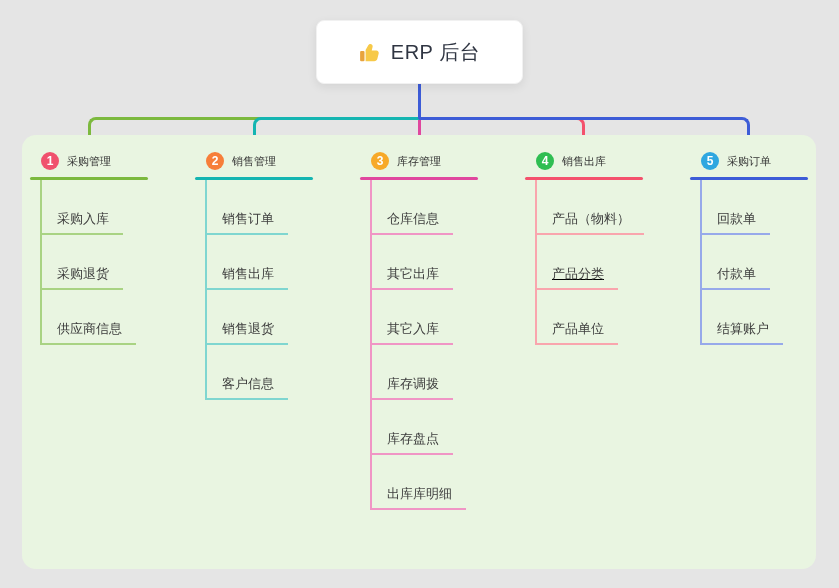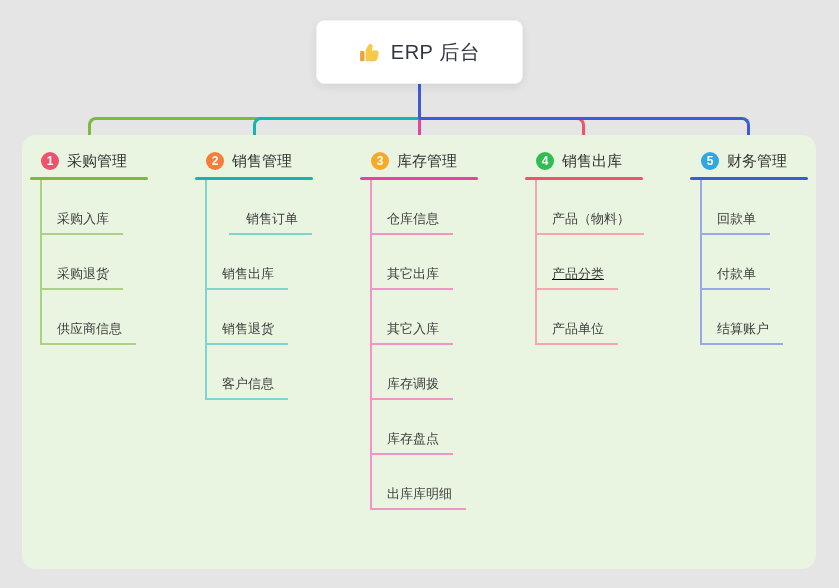--- a/index.html
+++ b/index.html
@@ -46,21 +46,21 @@
   .branch-2 { left:360px; }
   .branch-3 { left:525px; }
   .branch-4 { left:690px; }
 
   .b-header { height:26px; display:flex; align-items:center; gap:8px; padding-left:11px; box-sizing:border-box; }
   .badge {
     width:18px; height:18px; border-radius:50%;
     color:#ffffff; font-size:12px; font-weight:bold;
     display:flex; align-items:center; justify-content:center; flex:0 0 18px;
   }
-  .b-label { font-size:15px; color:#333333; white-space:nowrap; }
+  .b-label { font-size:11px; color:#333333; white-space:nowrap; }
   .b-underline { height:3px; width:118px; border-radius:2px; margin-top:3px; }
 
   .children { position:relative; }
   .vline { position:absolute; left:10px; top:0; bottom:0; width:2px; }
   .child-item { position:relative; height:55px; }
   .child-item:first-child { height:54px; }
   .child-u {
     position:absolute; left:10px; bottom:0;
     border-bottom:2px solid; padding:0 14px 5px 17px; white-space:nowrap;
   }
@@ -110,21 +110,21 @@
 
   <div class="branch branch-1">
     <div class="b-header">
       <span class="badge" style="background: rgb(247, 126, 57);">2</span>
       <span class="b-label">销售管理</span>
     </div>
     <div class="b-underline" style="background: rgb(20, 181, 177);"></div>
     <div class="children">
         <div class="vline" style="background: rgb(127, 214, 208);"></div>
         <div class="child-item">
-          <div class="child-u" style="border-bottom-color: rgb(127, 214, 208); margin-left: 24px;"><span class="child-label">销售订单</span></div>
+          <div class="child-u" style="border-bottom-color: rgb(127, 214, 208);"><span class="child-label">销售订单</span></div>
         </div>
         <div class="child-item">
           <div class="child-u" style="border-bottom-color: rgb(127, 214, 208);"><span class="child-label">销售出库</span></div>
         </div>
         <div class="child-item">
           <div class="child-u" style="border-bottom-color: rgb(127, 214, 208);"><span class="child-label">销售退货</span></div>
         </div>
         <div class="child-item">
           <div class="child-u" style="border-bottom-color: rgb(127, 214, 208);"><span class="child-label">客户信息</span></div>
         </div>
@@ -176,21 +176,21 @@
         </div>
         <div class="child-item">
           <div class="child-u" style="border-bottom-color: rgb(249, 165, 173);"><span class="child-label">产品单位</span></div>
         </div>
       </div>
   </div>
 
   <div class="branch branch-4">
     <div class="b-header">
       <span class="badge" style="background: rgb(47, 167, 224);">5</span>
-      <span class="b-label">财务管理</span>
+      <span class="b-label">采购订单</span>
     </div>
     <div class="b-underline" style="background: rgb(61, 92, 215);"></div>
     <div class="children">
         <div class="vline" style="background: rgb(151, 169, 234);"></div>
         <div class="child-item">
           <div class="child-u" style="border-bottom-color: rgb(151, 169, 234);"><span class="child-label">回款单</span></div>
         </div>
         <div class="child-item">
           <div class="child-u" style="border-bottom-color: rgb(151, 169, 234);"><span class="child-label">付款单</span></div>
         </div>

